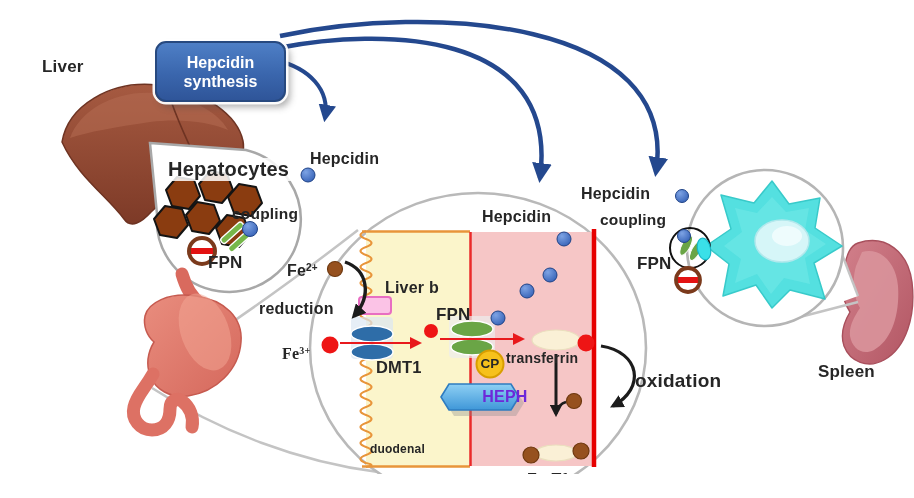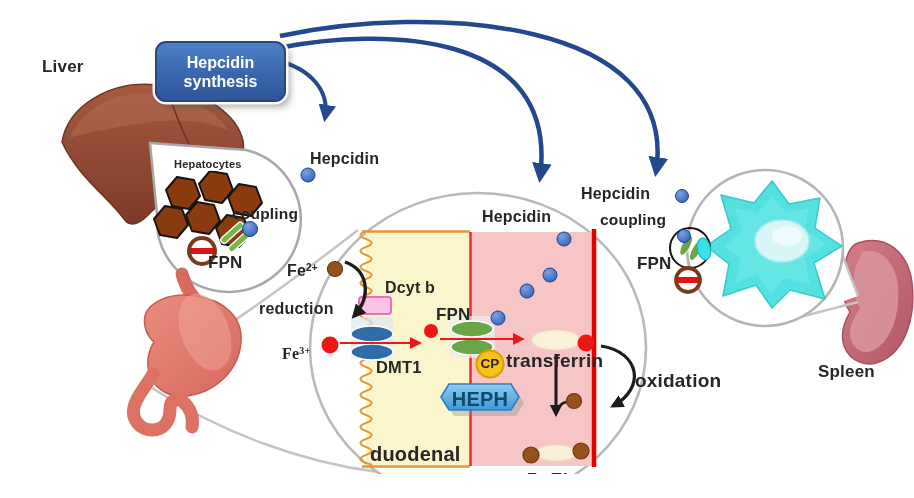--- a/index.html
+++ b/index.html
@@ -204,38 +204,38 @@
   <path d="M280,36 C430,4 680,18 656,172" fill="none" stroke="#24488e" stroke-width="4.5" marker-end="url(#mBlue)"></path>
 </svg>
 
 <div class="lbl" style="left:42px;top:57px;font-size:17px;">Liver</div>
 
 <div class="box">
   <div>Hepcidin</div>
   <div>synthesis</div>
 </div>
 
-<div class="lbl" style="left:172px;top:158px;font-size:11px;background:rgba(255,255,255,.85);padding:0 2px;text-align:right;">Hepatocytes</div>
+<div class="lbl" style="left:166px;top:158px;font-size:20px;background:rgba(255,255,255,.85);padding:0 2px;text-align:right;">Hepatocytes</div>
 <div class="lbl" style="left:232px;top:205px;font-size:15.5px;">coupling</div>
 <div class="lbl" style="left:208px;top:253px;font-size:17px;">FPN</div>
 <div class="lbl" style="left:310px;top:150px;font-size:16px;">Hepcidin</div>
 
 
 <div class="lbl" style="left:287px;top:262px;font-size:16px;"><span>Fe</span><span class="sup">2+</span></div>
 <div class="lbl" style="left:259px;top:300px;font-size:16px;">reduction</div>
 <div class="lbl" style="left:282px;top:345px;font-size:16px;font-family:Liberation Serif, serif;"><span>Fe</span><span class="sup">3+</span></div>
-<div class="lbl" style="left:385px;top:279px;font-size:16px;">Dcyt b</div>
+<div class="lbl" style="left:385px;top:279px;font-size:16px;">Liver b</div>
 <div class="lbl" style="left:376px;top:358px;font-size:16.5px;">DMT1</div>
 <div class="lbl" style="left:436px;top:305px;font-size:17px;">FPN</div>
-<div class="lbl" style="left:370px;top:443px;font-size:20px;">duodenal</div>
+<div class="lbl" style="left:370px;top:443px;font-size:12px;">duodenal</div>
 
 <div class="lbl" style="left:482px;top:208px;font-size:16px;">Hepcidin</div>
 <div class="lbl ctr" style="left:477px;top:356px;width:26px;font-size:13.5px;">CP</div>
-<div class="lbl ctr" style="left:447px;top:388px;width:66px;font-size:20px;color:#0c4a6e;">HEPH</div>
-<div class="lbl" style="left:506px;top:350px;font-size:19px;">transferrin</div>
+<div class="lbl ctr" style="left:472px;top:388px;width:66px;font-size:16px;color:#6d28d9;">HEPH</div>
+<div class="lbl" style="left:506px;top:350px;font-size:14px;">transferrin</div>
 <div class="lbl" style="left:527px;top:427px;font-size:16px;margin-top:44px;">Fe-Tf</div>
 <div class="lbl" style="left:635px;top:370px;font-size:19px;">oxidation</div>
 
 <div class="lbl" style="left:581px;top:185px;font-size:16px;">Hepcidin</div>
 <div class="lbl" style="left:600px;top:211px;font-size:15.5px;">coupling</div>
 <div class="lbl" style="left:637px;top:254px;font-size:17px;">FPN</div>
 <div class="lbl" style="left:818px;top:362px;font-size:17px;">Spleen</div>
 
 </div>
 

